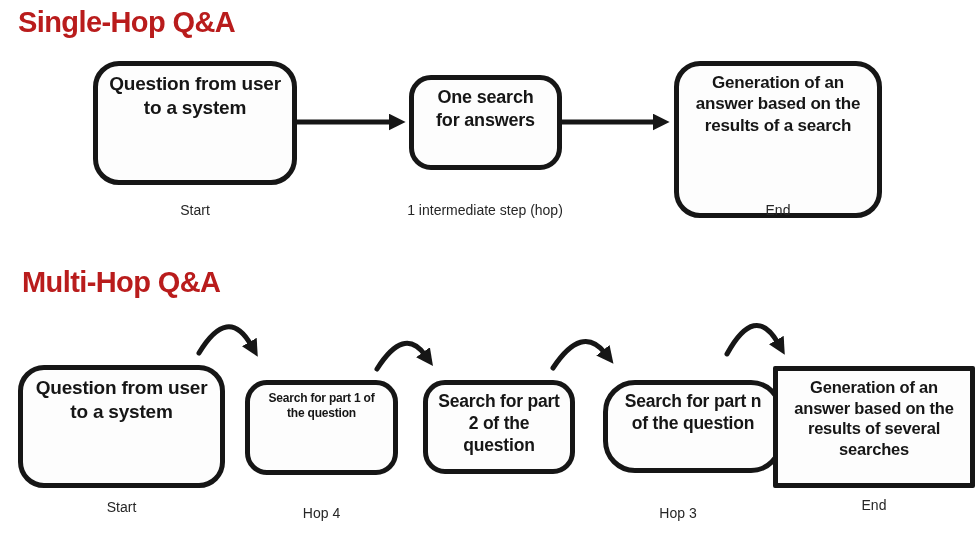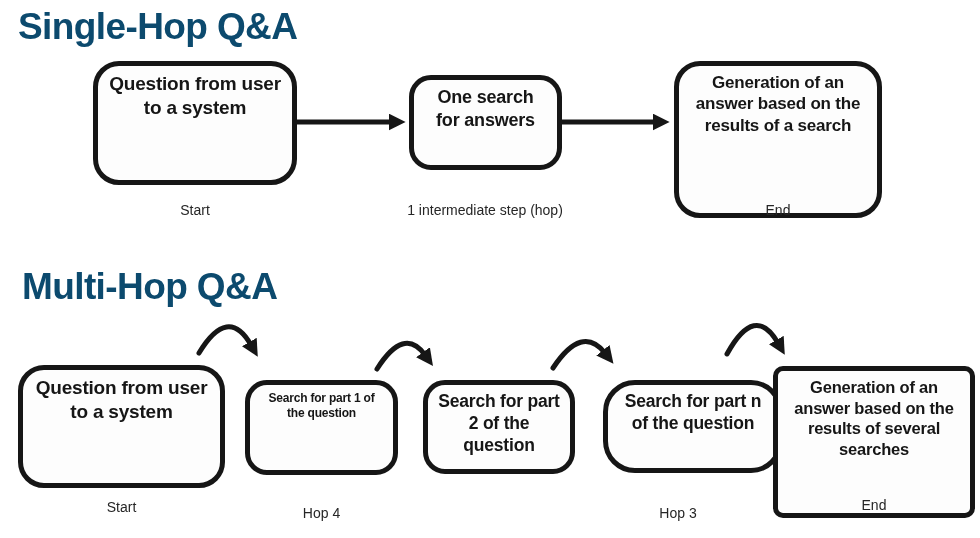--- a/index.html
+++ b/index.html
@@ -14,24 +14,24 @@
   }
   .arrow-layer {
     position: absolute;
     left: 0; top: 0;
     width: 980px; height: 538px;
     pointer-events: none;
   }
   .section-title {
     position: absolute;
     margin: 0;
-    font-size: 37px;
+    font-size: 29px;
     font-weight: 800;
     letter-spacing: -0.6px;
-    color: #0c4a6e;
+    color: #b91c1c;
     white-space: nowrap;
   }
   .node {
     position: absolute;
     box-sizing: border-box;
     border: 5px solid #161616;
     background: #fdfdfd;
     display: flex;
     align-items: flex-start;
     justify-content: center;
@@ -95,21 +95,21 @@
   </div>
   <div class="node" style="left:245px; top:380px; width:153px; height:95px; border-radius:22px; font-size:12px;">
     <span>Search for part 1 of the question</span>
   </div>
   <div class="node" style="left:423px; top:380px; width:152px; height:94px; border-radius:22px; font-size:17.5px;">
     <span>Search for part 2 of the question</span>
   </div>
   <div class="node" style="left:603px; top:380px; width:180px; height:93px; border-radius:32px; font-size:17.5px;">
     <span>Search for part n of the question</span>
   </div>
-  <div class="node" style="left:773px; top:366px; width:202px; height:152px; border-radius:10px; font-size:16.5px; padding:6px 12px;">
+  <div class="node" style="left:773px; top:366px; width:202px; height:122px; border-radius:2px; font-size:16.5px; padding:6px 12px;">
     <span>Generation of an answer based on the results of several searches</span>
   </div>
 
   <div class="caption" style="left:18px; top:499px; width:207px;">Start</div>
   <div class="caption" style="left:245px; top:505px; width:153px;">Hop 4</div>
   <div class="caption" style="left:603px; top:505px; width:150px;">Hop 3</div>
   <div class="caption" style="left:773px; top:497px; width:202px;">End</div>
 
 </div>
 

